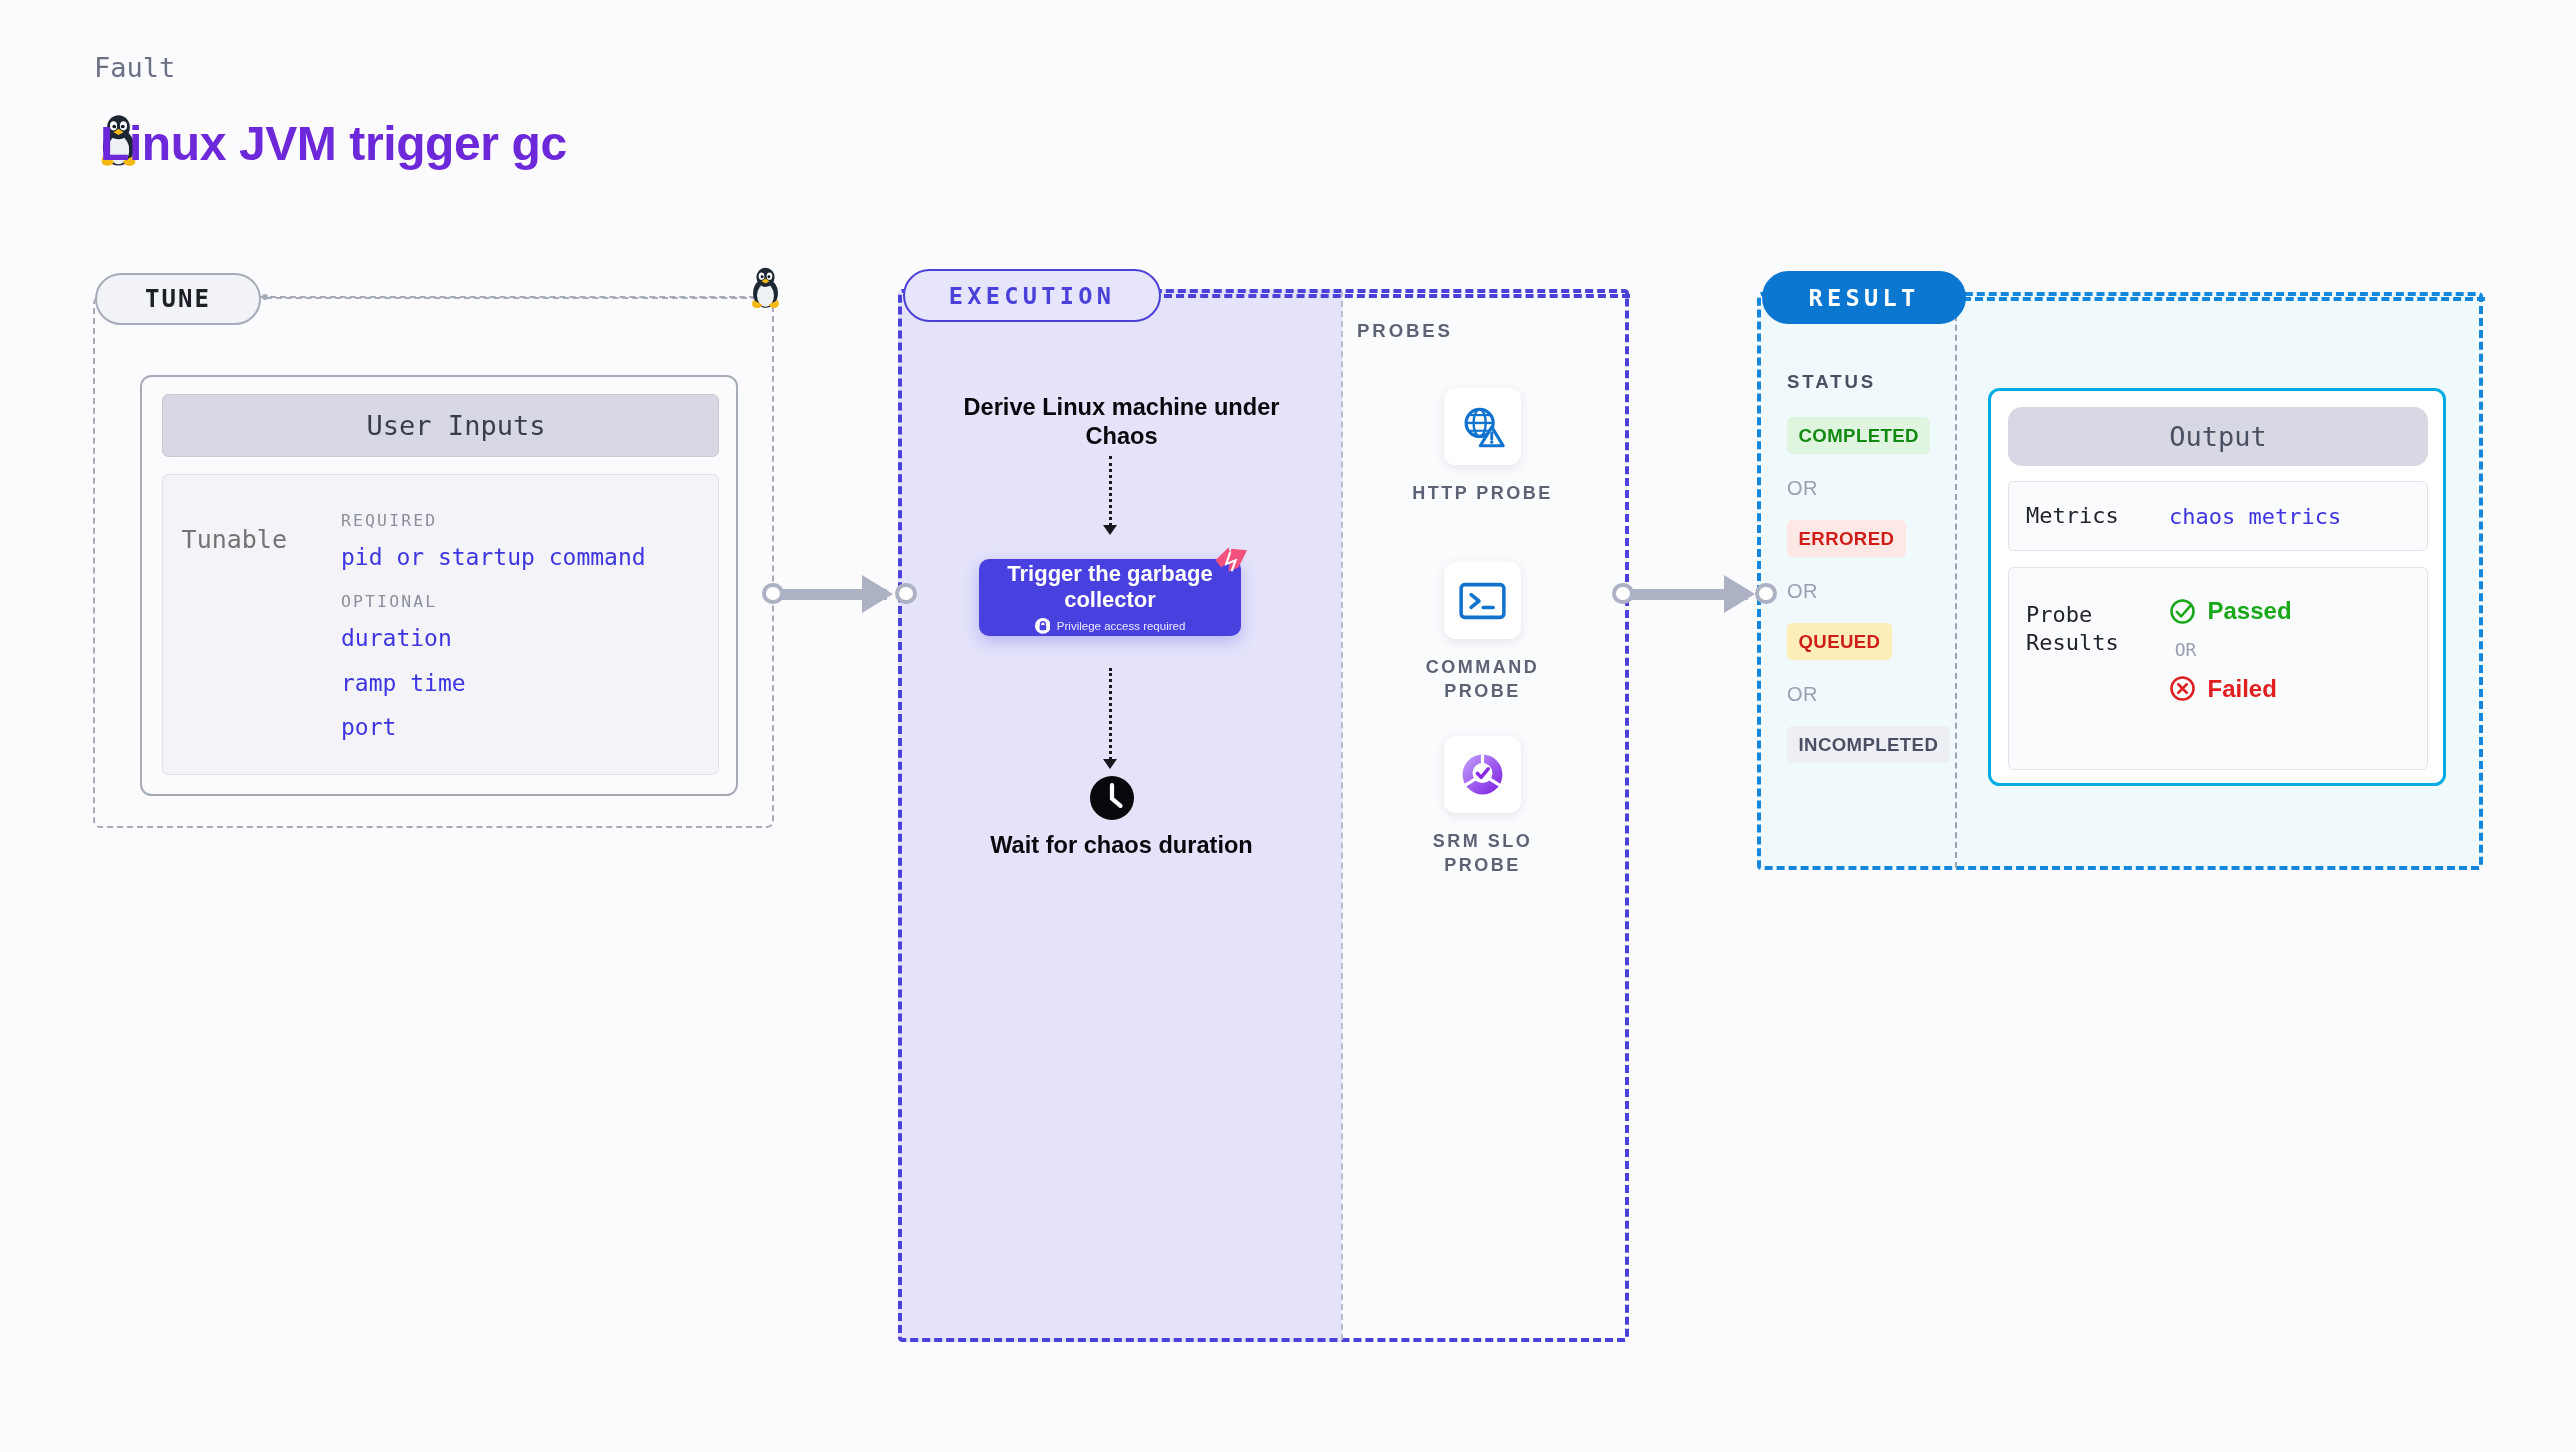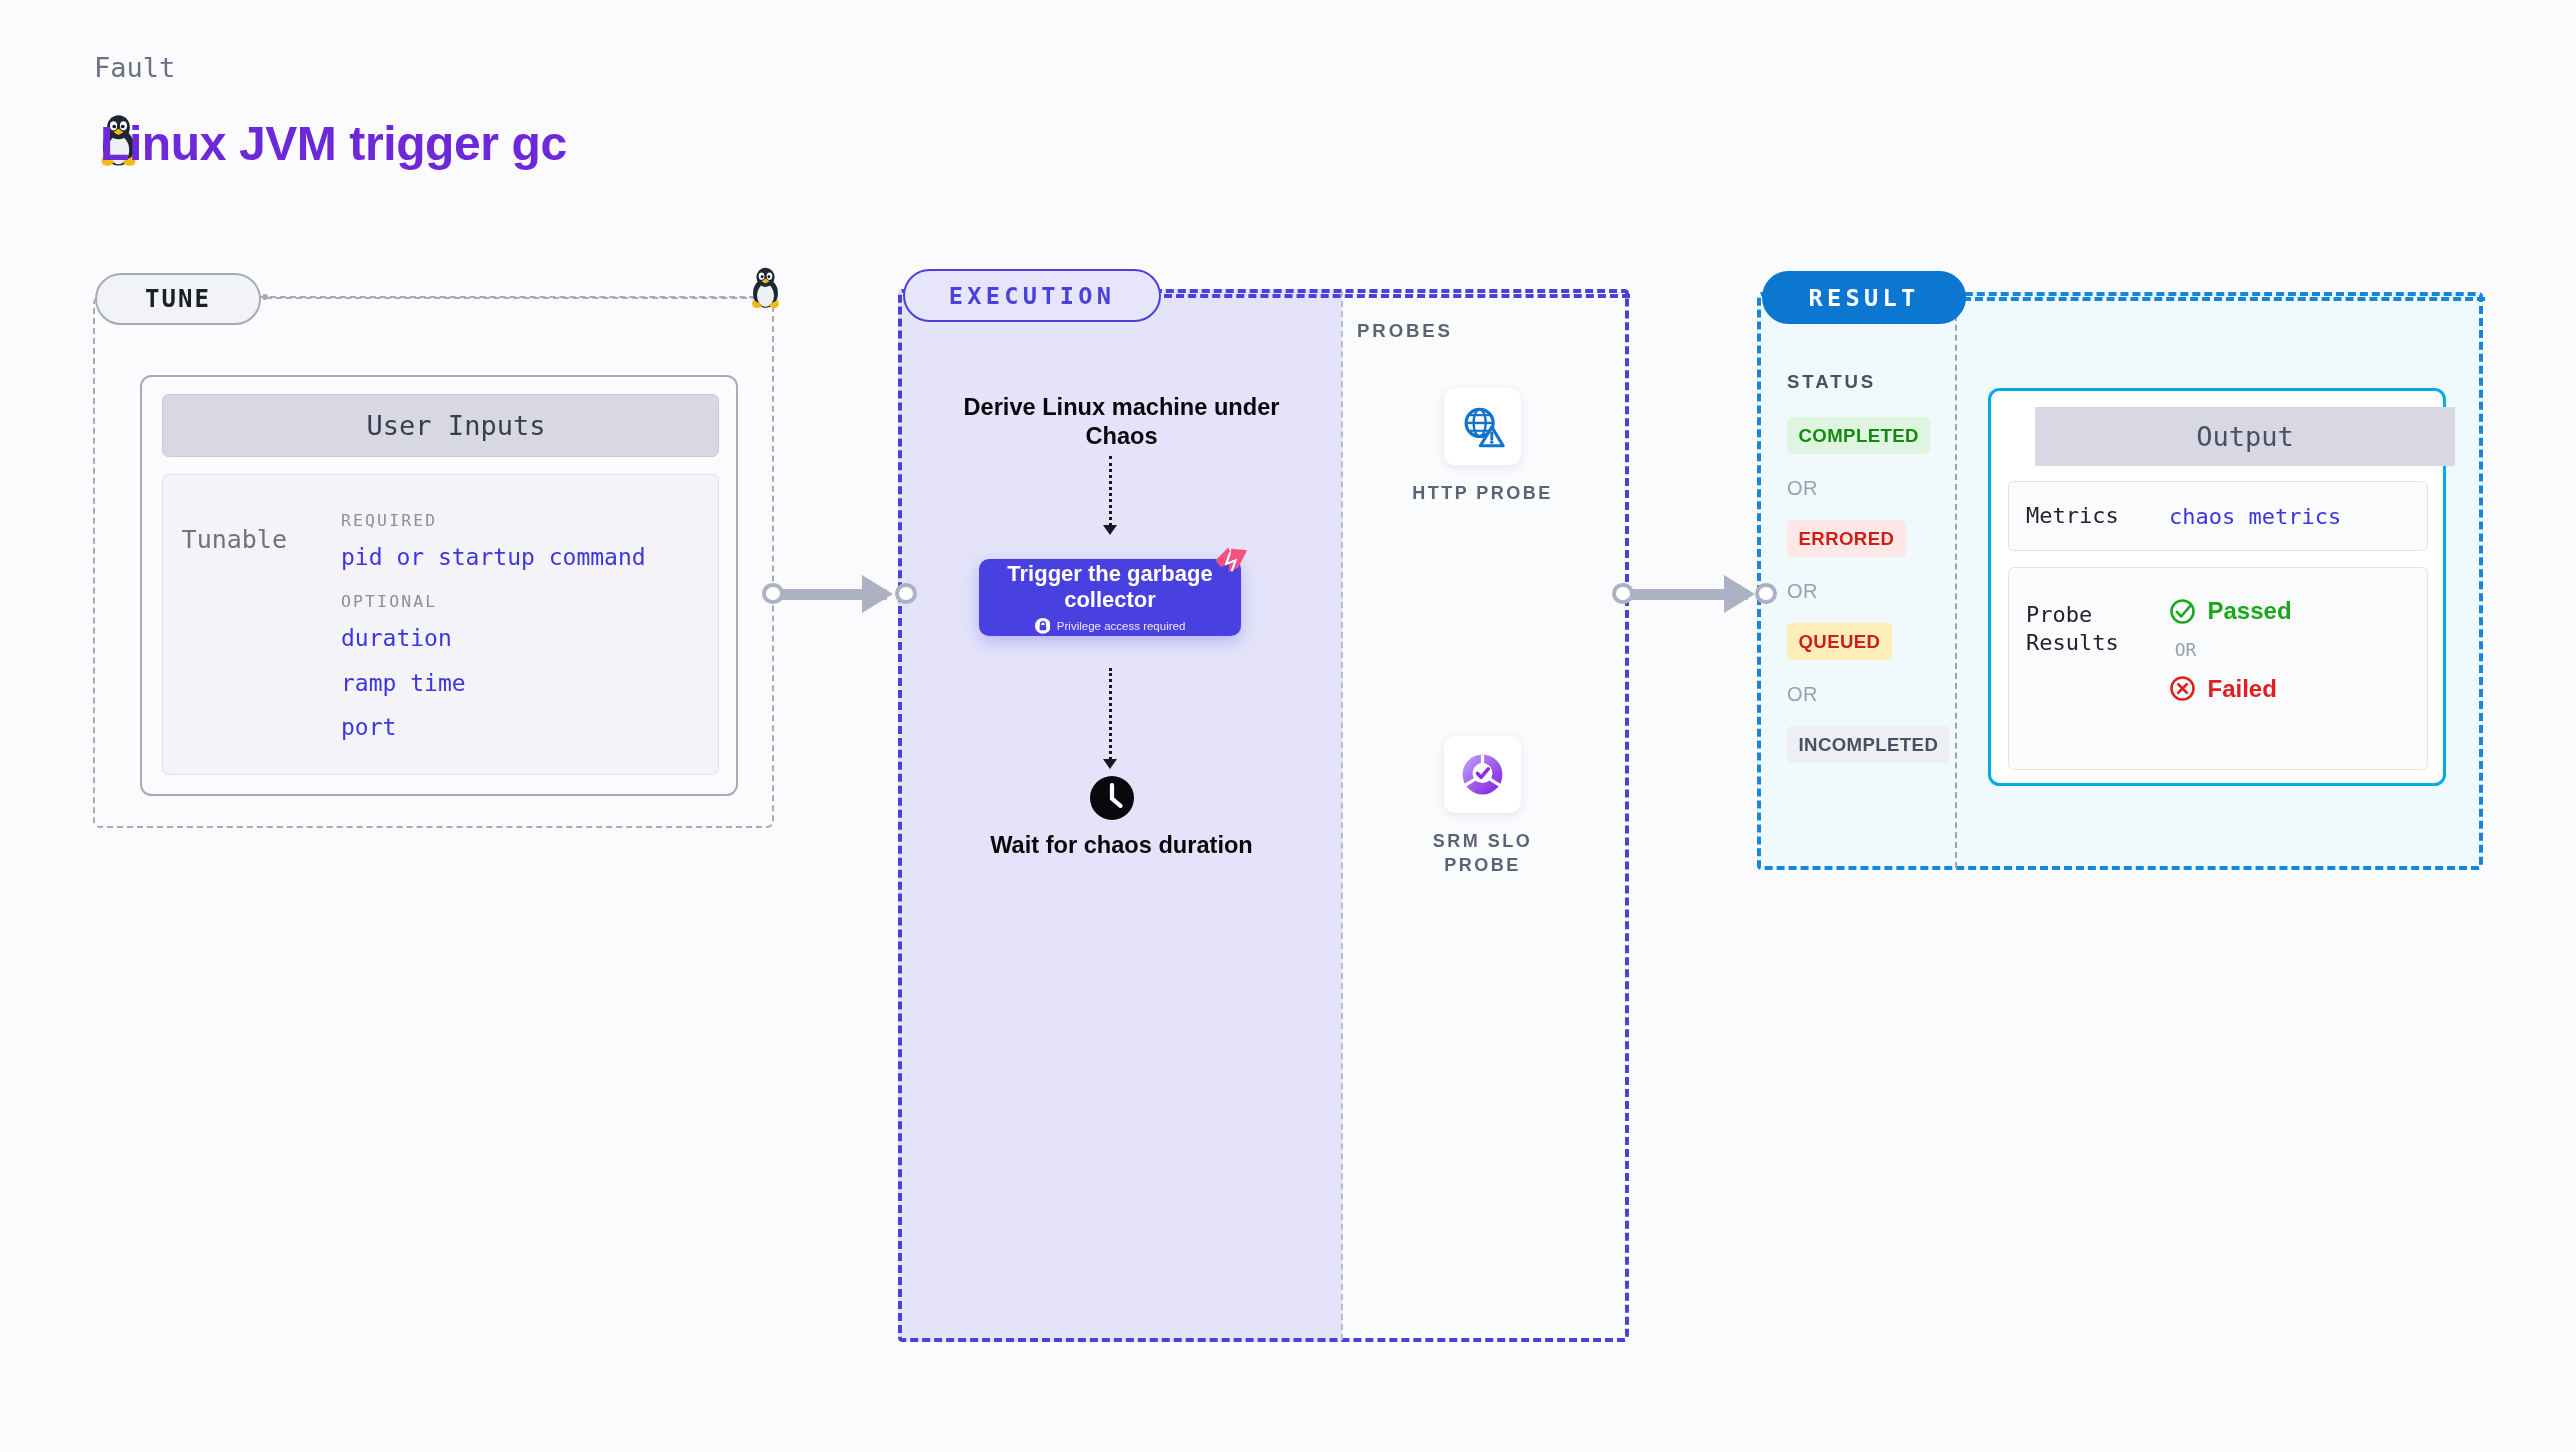--- a/index.html
+++ b/index.html
@@ -216,23 +216,23 @@
   #or-2 { left: 1787px; top: 683px; }
   #sb-3 { left: 1787px; top: 726px; background: #eeeff5; color: #4a5063; }
 
   
   #output-card {
     position: absolute; left: 1988px; top: 388px; width: 458px; height: 398px;
     background: #ffffff; border: 3.6px solid #00ace3; border-radius: 11.5px;
   }
   #output-header {
     position: absolute; left: 17px; top: 15.8px; width: 420px; height: 59px;
-    background: #d7d8e3; border-radius: 0;
+    background: #d7d8e3; border-radius: 14px;
     display: flex; align-items: center; justify-content: center;
-    font-family: "DejaVu Sans Mono", monospace; font-size: 27px; color: #4a5063; margin-left: 27px;
+    font-family: "DejaVu Sans Mono", monospace; font-size: 27px; color: #4a5063;
   }
   #metrics-row {
     position: absolute; left: 17px; top: 90px; width: 420px; height: 70px;
     background: #fafbfd; border: 0.7px solid #e2e3ea; border-radius: 5.7px;
     display: flex; align-items: center;
   }
   .row-key {
     font-family: "DejaVu Sans Mono", monospace; font-size: 22px;
     color: #22242d; line-height: 1.28;
   }
@@ -394,20 +394,30 @@
         <line x1="13" y1="17" x2="45" y2="17" stroke="#1273ce" stroke-width="3"></line>
         <line x1="13" y1="39" x2="45" y2="39" stroke="#1273ce" stroke-width="3"></line>
         <path d="M46 34 L62 60 H30 Z" fill="#ffffff" stroke="#1273ce" stroke-width="4.5" stroke-linejoin="round"></path>
         <line x1="46" y1="42" x2="46" y2="51" stroke="#1273ce" stroke-width="4" stroke-linecap="round"></line>
         <circle cx="46" cy="55" r="2.3" fill="#1273ce"></circle>
       </svg>
     </div>
     <div class="probe-name">HTTP PROBE</div>
   </div>
 
+  <div class="probe" id="probe-2">
+    <div class="probe-card">
+      <svg width="47" height="40" viewBox="0 0 66 56">
+        <rect x="3" y="5" width="60" height="46" rx="5" fill="none" stroke="#1273ce" stroke-width="5"></rect>
+        <path d="M17 19 L28 28 L17 37" fill="none" stroke="#1273ce" stroke-width="5" stroke-linecap="round" stroke-linejoin="round"></path>
+        <line x1="34" y1="37" x2="48" y2="37" stroke="#1273ce" stroke-width="5" stroke-linecap="round"></line>
+      </svg>
+    </div>
+    <div class="probe-name">COMMAND PROBE</div>
+  </div>
 
   <div class="probe" id="probe-3">
     <div class="probe-card">
       <svg width="47" height="47" viewBox="0 0 66 66">
         <defs>
           <linearGradient id="sloGrad" x1="0" y1="0" x2="1" y2="1">
             <stop offset="0%" stop-color="#c3a4fb"></stop>
             <stop offset="100%" stop-color="#7c1ae0"></stop>
           </linearGradient>
         </defs>

